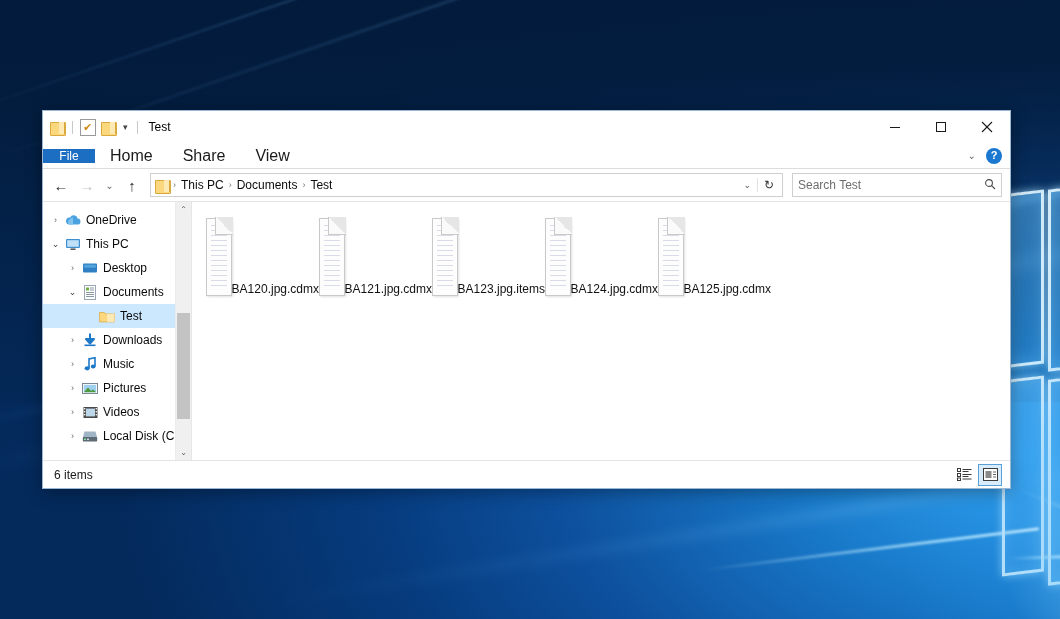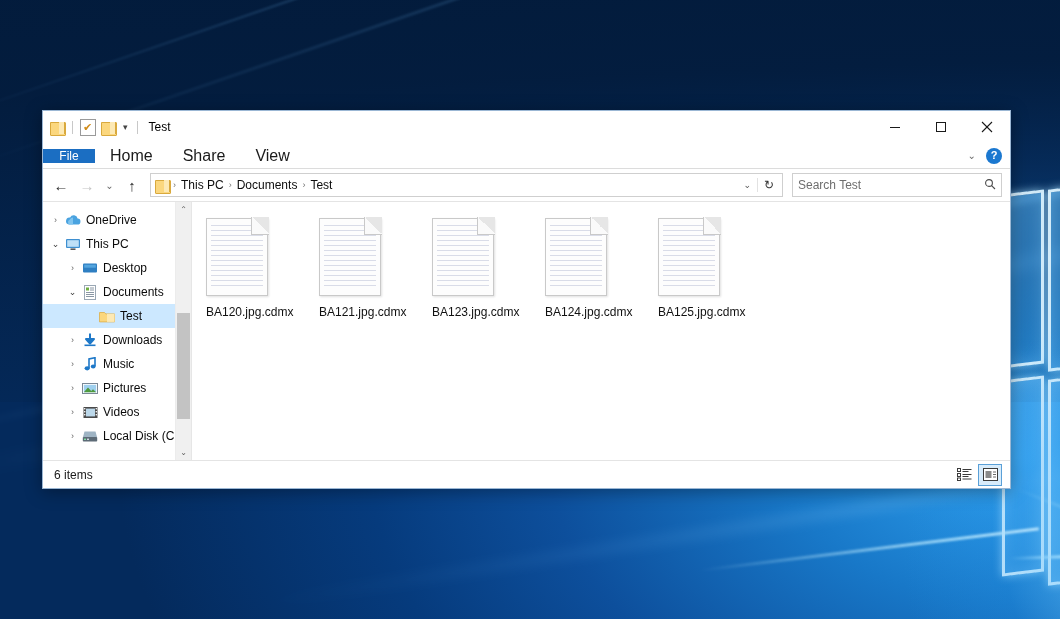--- a/index.html
+++ b/index.html
@@ -360,22 +360,21 @@
     overflow: hidden;
   }
   .file-grid {
     display: flex;
     flex-wrap: wrap;
     gap: 0;
   }
   .file-item {
     width: 113px;
     display: flex;
-    flex-direction: column;
-    align-items: flex-start;
+    align-items: flex-end;
     padding-top: 2px;
   }
   .doc-icon {
     width: 62px;
     height: 78px;
     position: relative;
   }
   .doc-page {
     position: absolute;
     inset: 0;
@@ -685,21 +684,21 @@
               </div>
               <div class="file-label">BA121.jpg.cdmx</div>
             </div>
             <div class="file-item">
               <div class="doc-icon">
                 <div class="doc-page"></div>
                 <div class="doc-lines"></div>
                 <div class="doc-fold-cover"></div>
                 <div class="doc-fold"></div>
               </div>
-              <div class="file-label">BA123.jpg.cdmx</div>
+              <div class="file-label">BA123.jpg.items</div>
             </div>
             <div class="file-item">
               <div class="doc-icon">
                 <div class="doc-page"></div>
                 <div class="doc-lines"></div>
                 <div class="doc-fold-cover"></div>
                 <div class="doc-fold"></div>
               </div>
               <div class="file-label">BA124.jpg.cdmx</div>
             </div>

